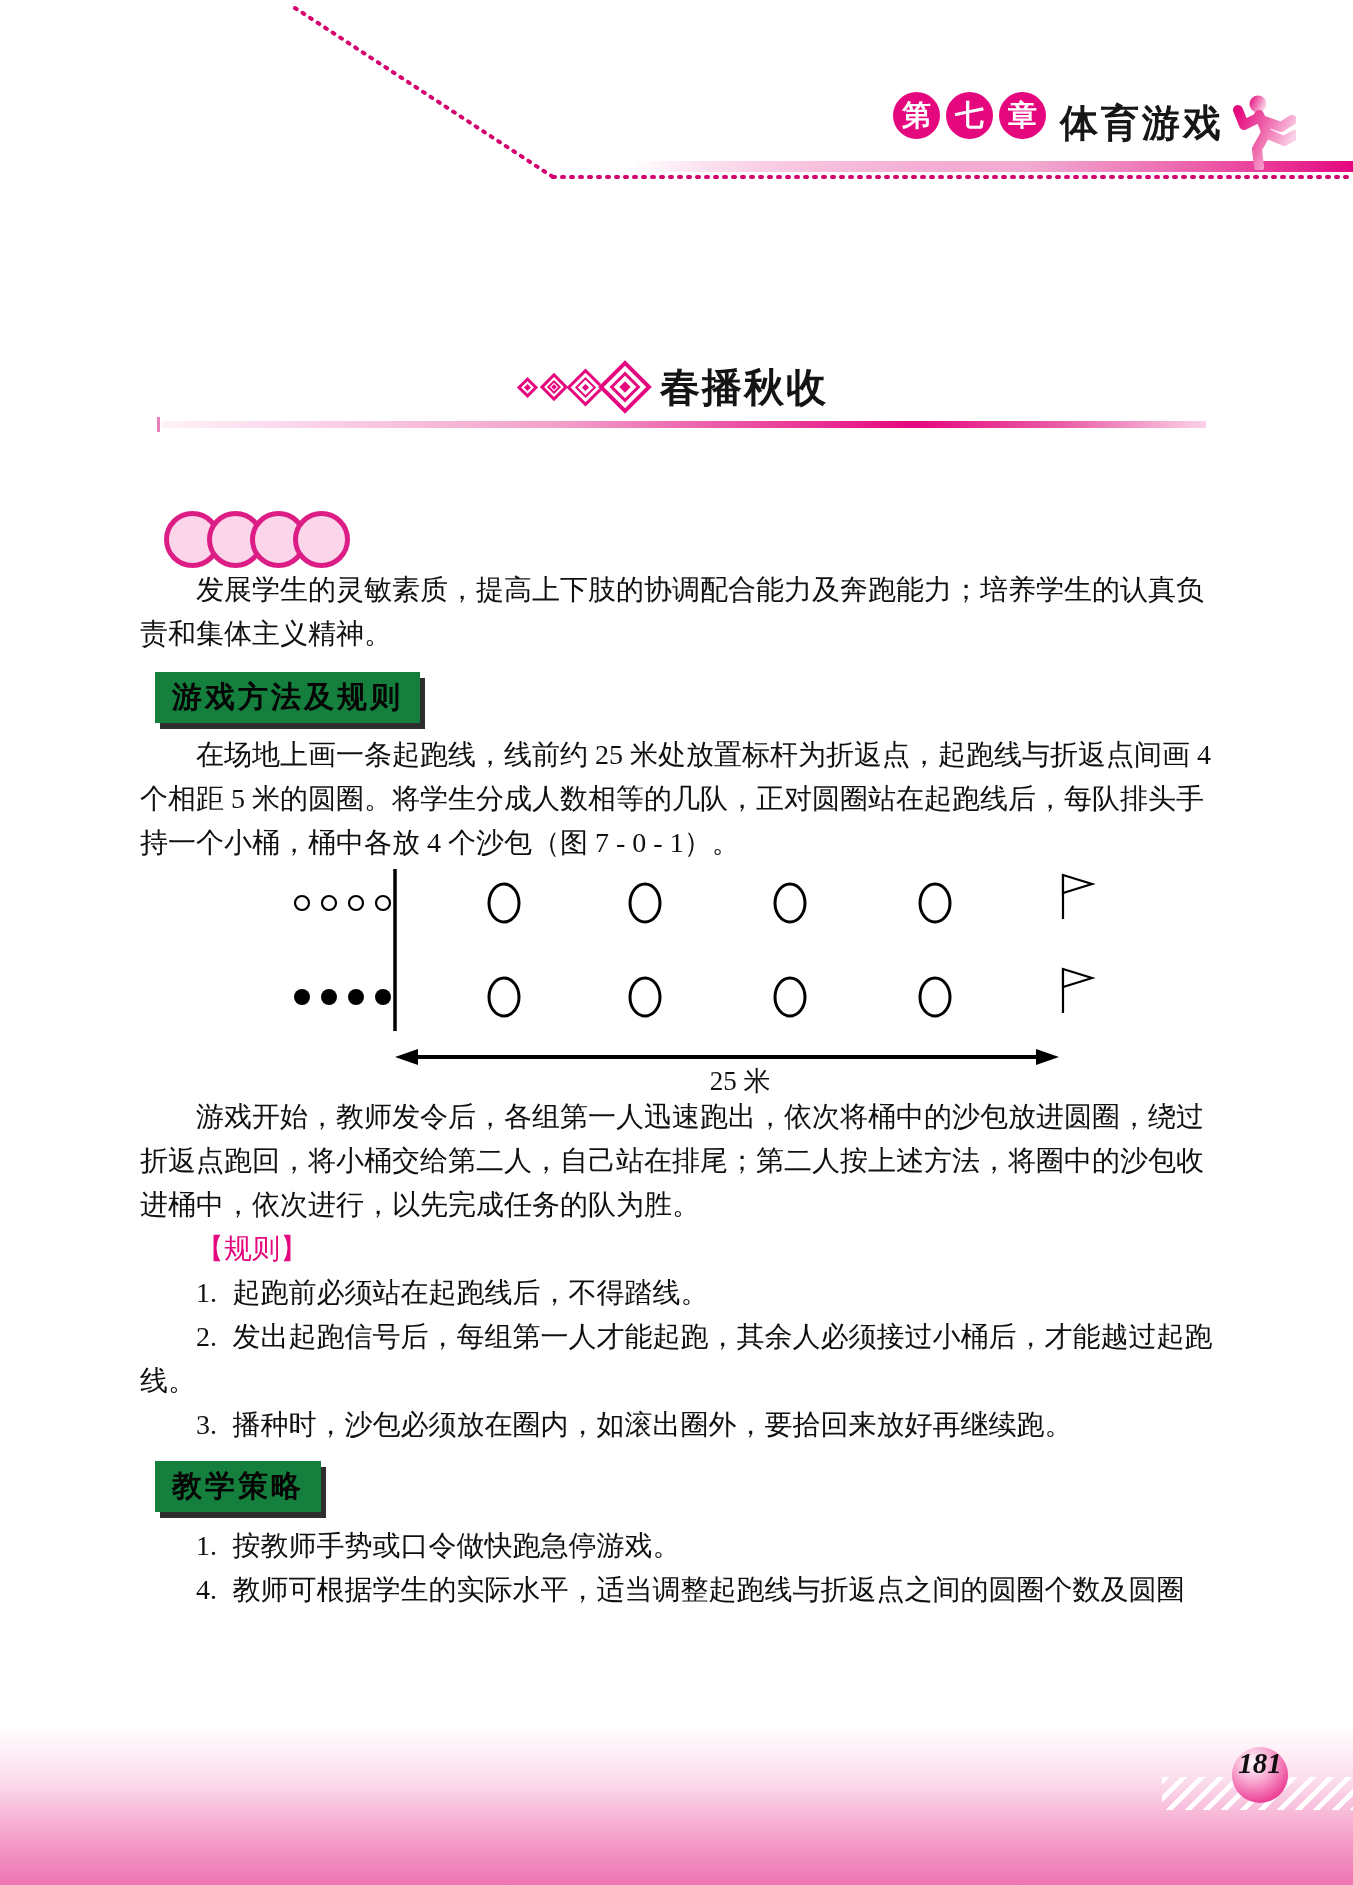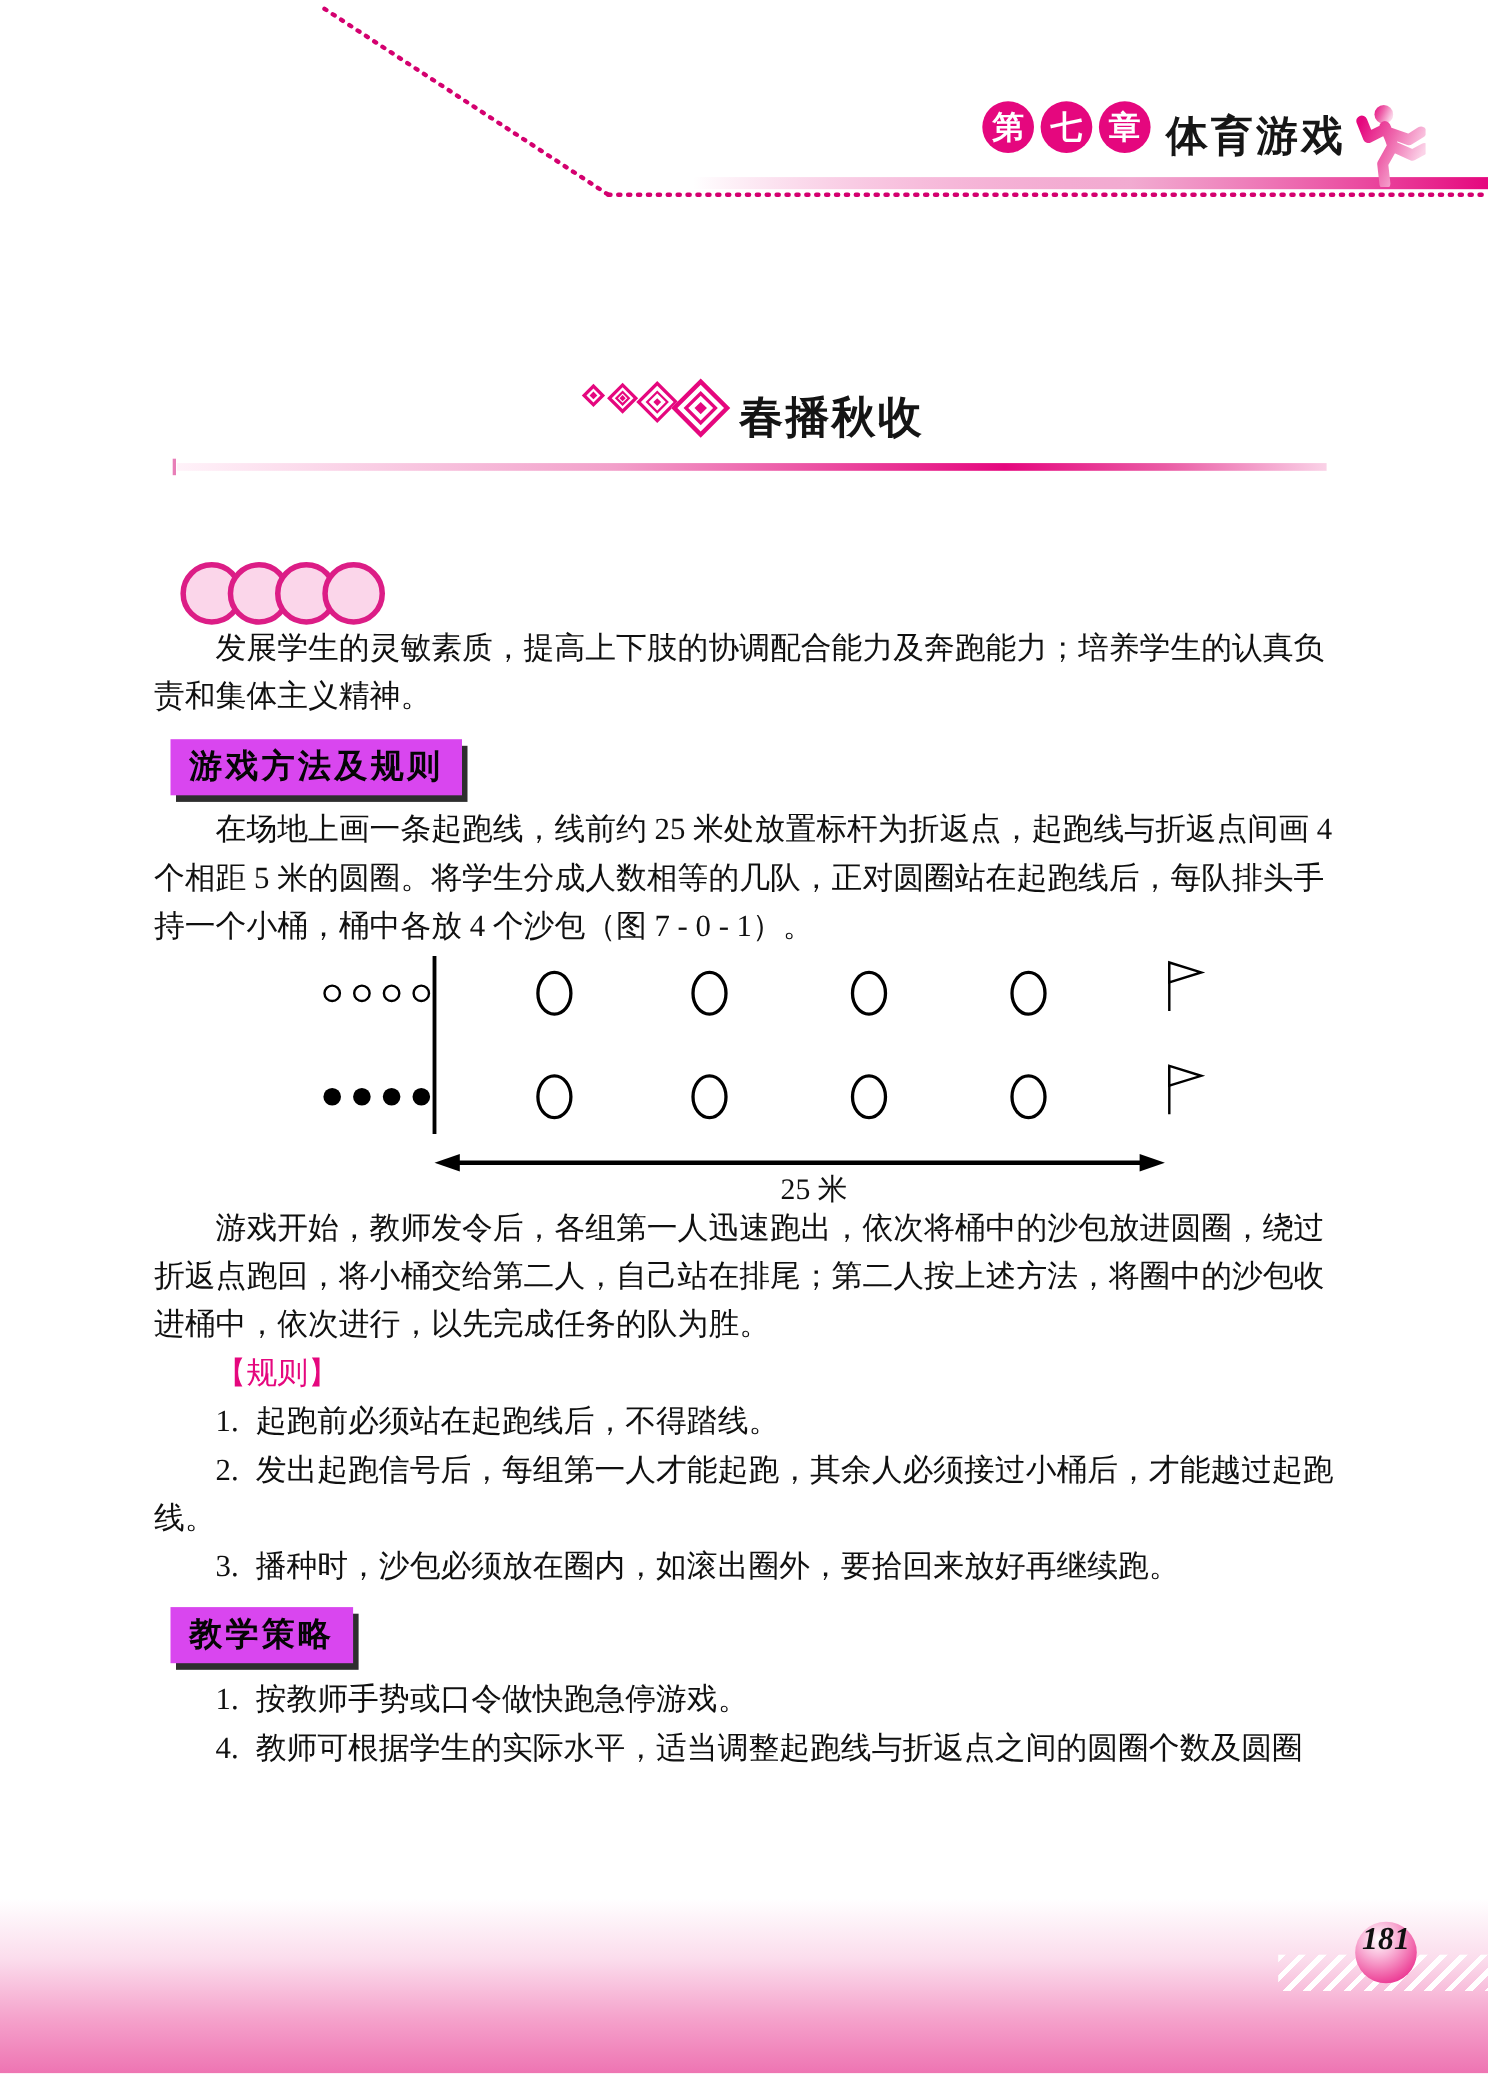--- a/index.html
+++ b/index.html
@@ -13,21 +13,21 @@
   .chapter-header { position:absolute; top:90px; left:893px; display:flex; align-items:flex-start; z-index:3; }
   .badge-circle {
     width:47px; height:47px; border-radius:50%; background:#e5077e; color:#fff;
     display:flex; align-items:center; justify-content:center;
     font-family:"Liberation Sans","DejaVu Sans",sans-serif; font-weight:bold; font-size:29px;
     margin-right:6px; margin-top:2px;
   }
   .chapter-title { font-size:38px; font-weight:900; letter-spacing:3px; margin:8px 6px 0 8px; color:#161616; }
   .runner { margin-top:4px; }
   
-  .title-row { position:absolute; top:352px; left:532px; height:70px; display:flex; align-items:flex-start; z-index:2; }
+  .title-row { position:absolute; top:352px; left:520px; height:70px; display:flex; align-items:center; z-index:2; }
   .dmd { transform:rotate(45deg); border-style:solid; border-color:#e5077e; background:#fff;
          display:flex; align-items:center; justify-content:center; }
   .dmd .mid { border:2px solid #e5077e; display:flex; align-items:center; justify-content:center; background:#fff; }
   .dmd .core { background:#e5077e; }
   .d1 { width:15px; height:15px; border-width:3px; margin-right:9px; }
   .d1 .core { width:5px; height:5px; }
   .d2 { width:20px; height:20px; border-width:3px; margin-right:8px; }
   .d2 .mid { width:10px; height:10px; }
   .d2 .core { width:4px; height:4px; }
   .d3 { width:27px; height:27px; border-width:3px; margin-right:7px; }
@@ -42,21 +42,21 @@
   .title-underline { position:absolute; left:161px; top:421px; width:1045px; height:7px;
     background:linear-gradient(90deg,#fff2f9 0%,#f2a0ca 38%,#e5077e 72%,#ea5ca5 86%,#fad2e7 100%); }
   
   .obj-circles { position:absolute; top:511px; left:164px; display:flex; }
   .obj-circle { width:57px; height:57px; border-radius:50%; border:5px solid #dc1d86; background:#fbd6ea; margin-right:-14px; }
   
   .content { position:absolute; left:140px; top:568px; width:1076px; font-size:28px; line-height:44px; color:#101010; }
   .indent { text-indent:2em; }
   .num { margin-right:0.55em; }
   .sec-header {
-    display:inline-block; background:#d946ef; color:#050505;
+    display:inline-block; background:#15803d; color:#050505;
     font-family:"Liberation Sans","DejaVu Sans",sans-serif; font-weight:bold; font-size:30px;
     letter-spacing:3px; line-height:1; padding:10px 17px 11px; margin:16px 0 10px 15px;
     box-shadow:5px 6px 0 #2e2e2e;
   }
   .sec-header.strategy { margin-top:14px; margin-bottom:12px; }
   .rules-label { color:#e5077e; }
   .fig { margin-left:100px; width:880px; text-align:center; }
   .fig svg { display:block; }
   .figcap { font-size:26px; line-height:30px; margin-top:0; color:#151515; letter-spacing:1px; }
   .svg-label { font-family:"Liberation Serif","DejaVu Serif",serif; font-size:27px; fill:#111; }

